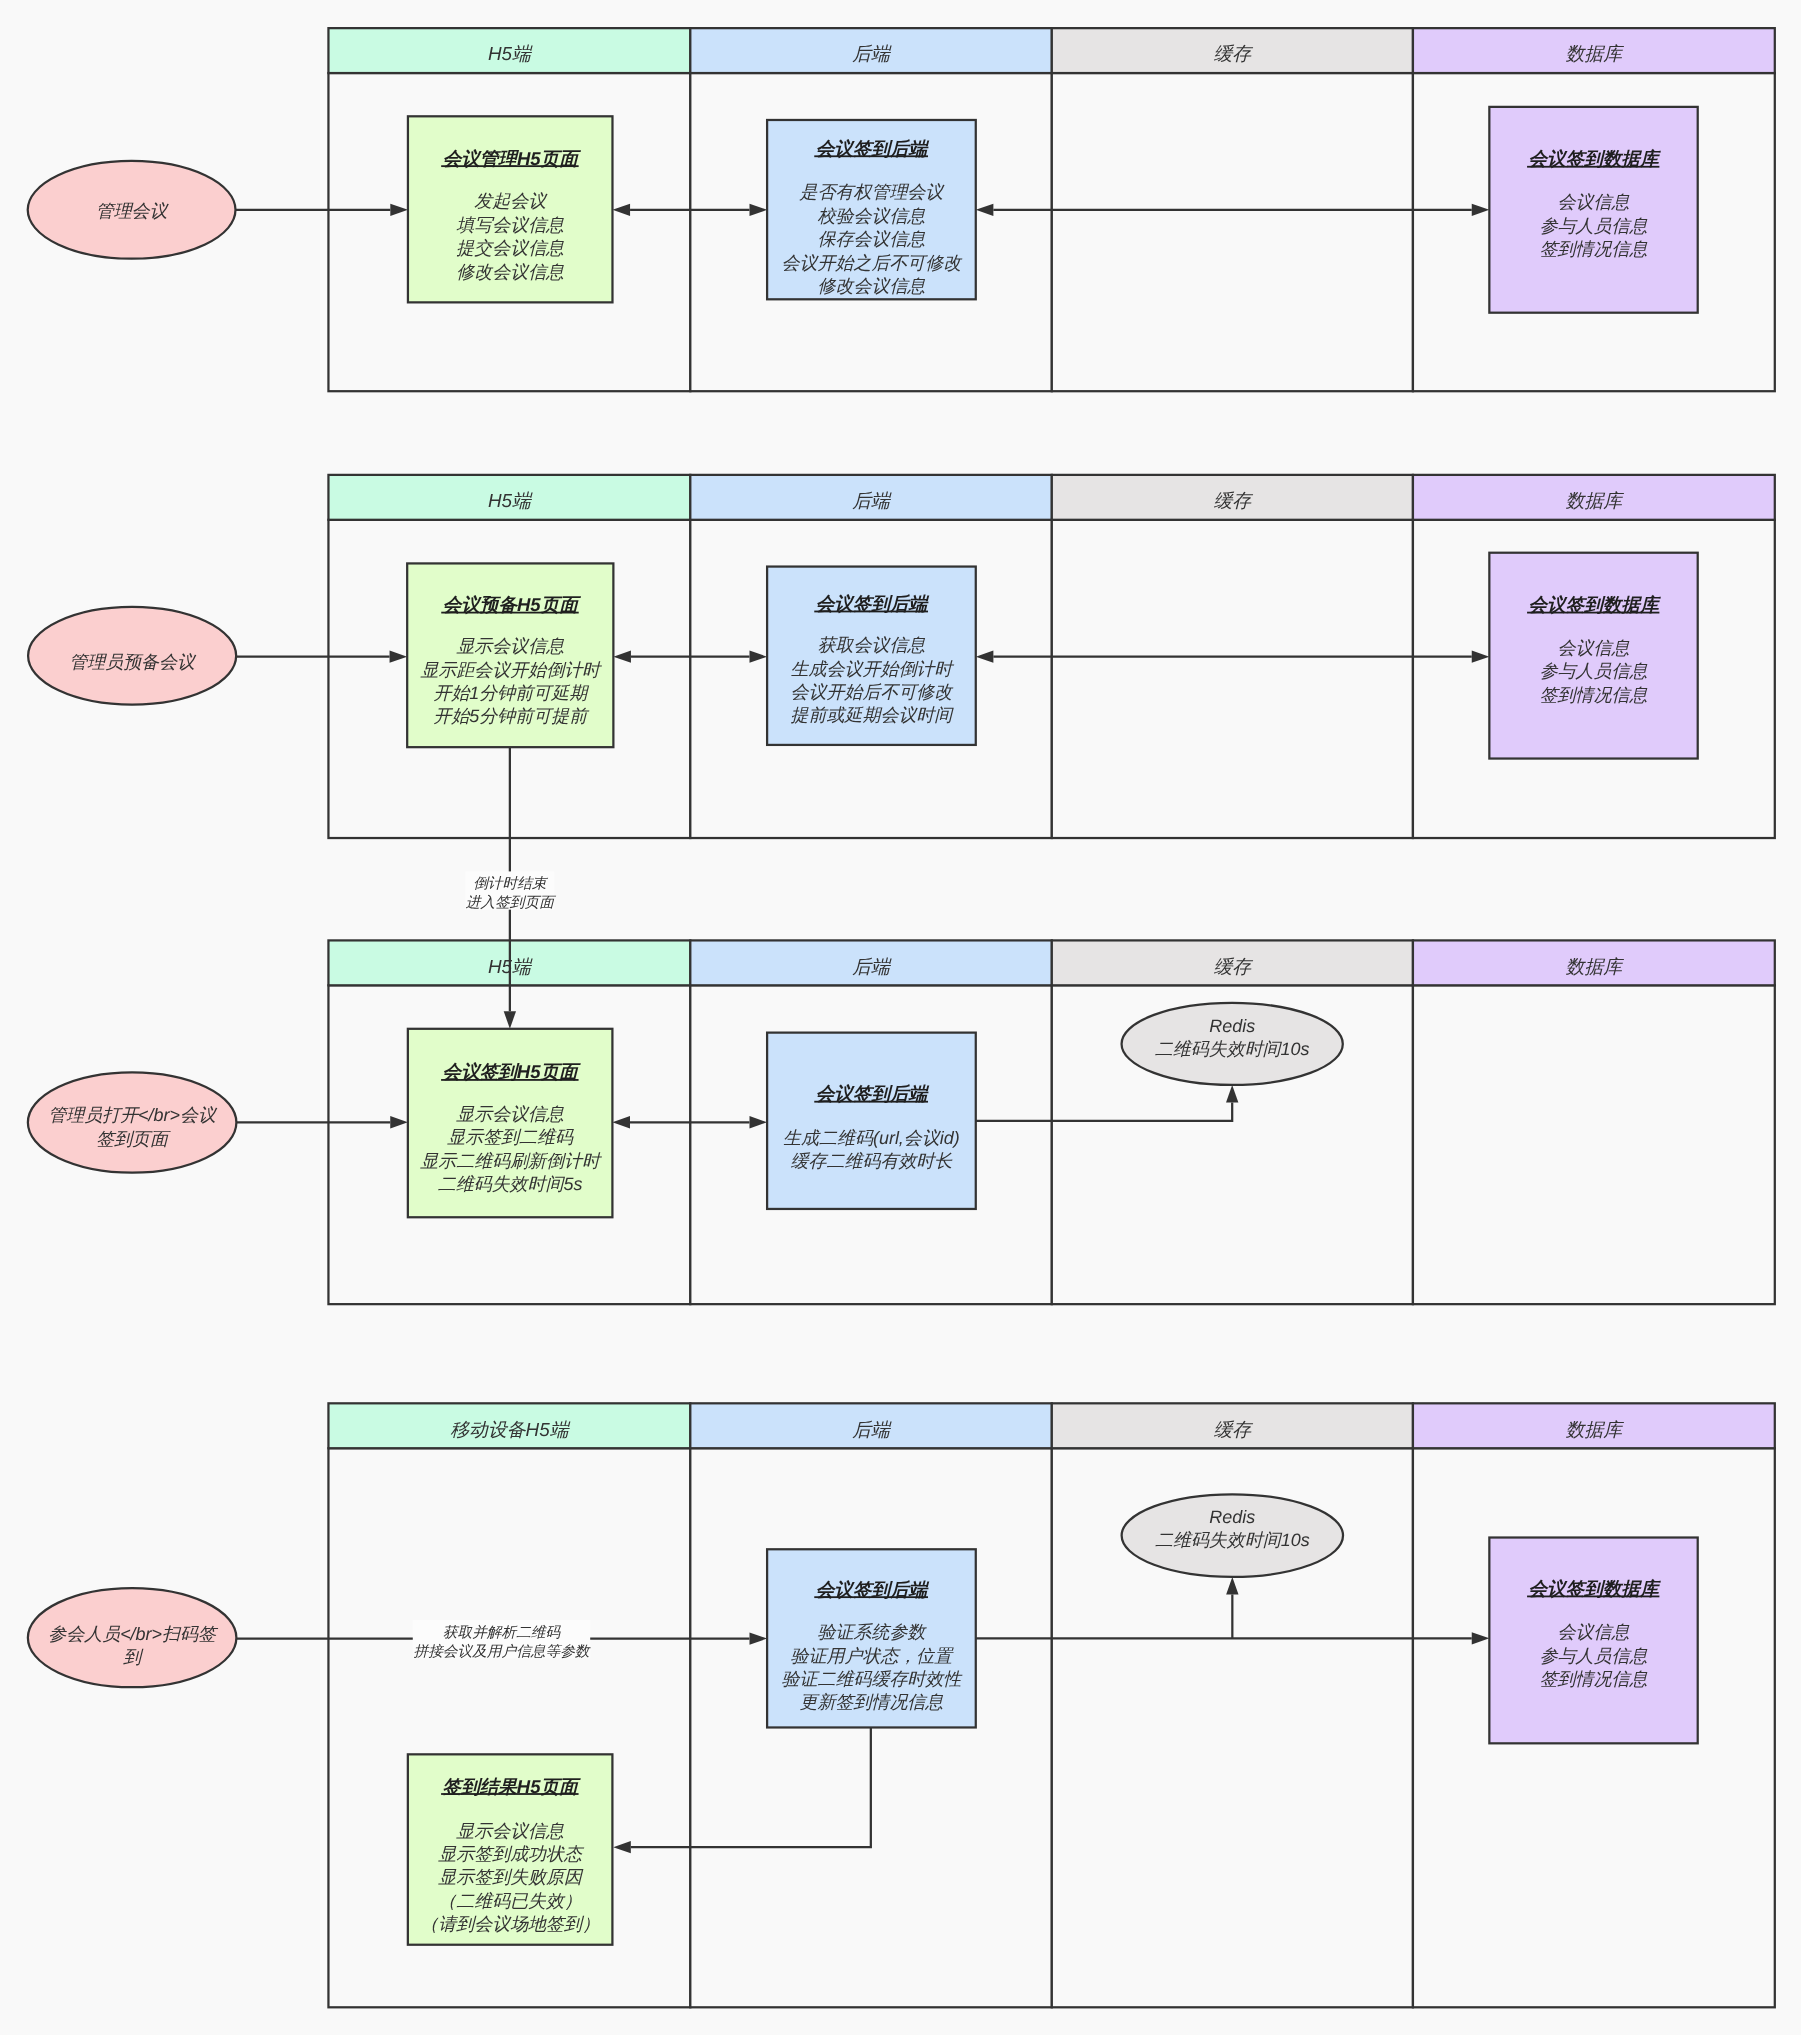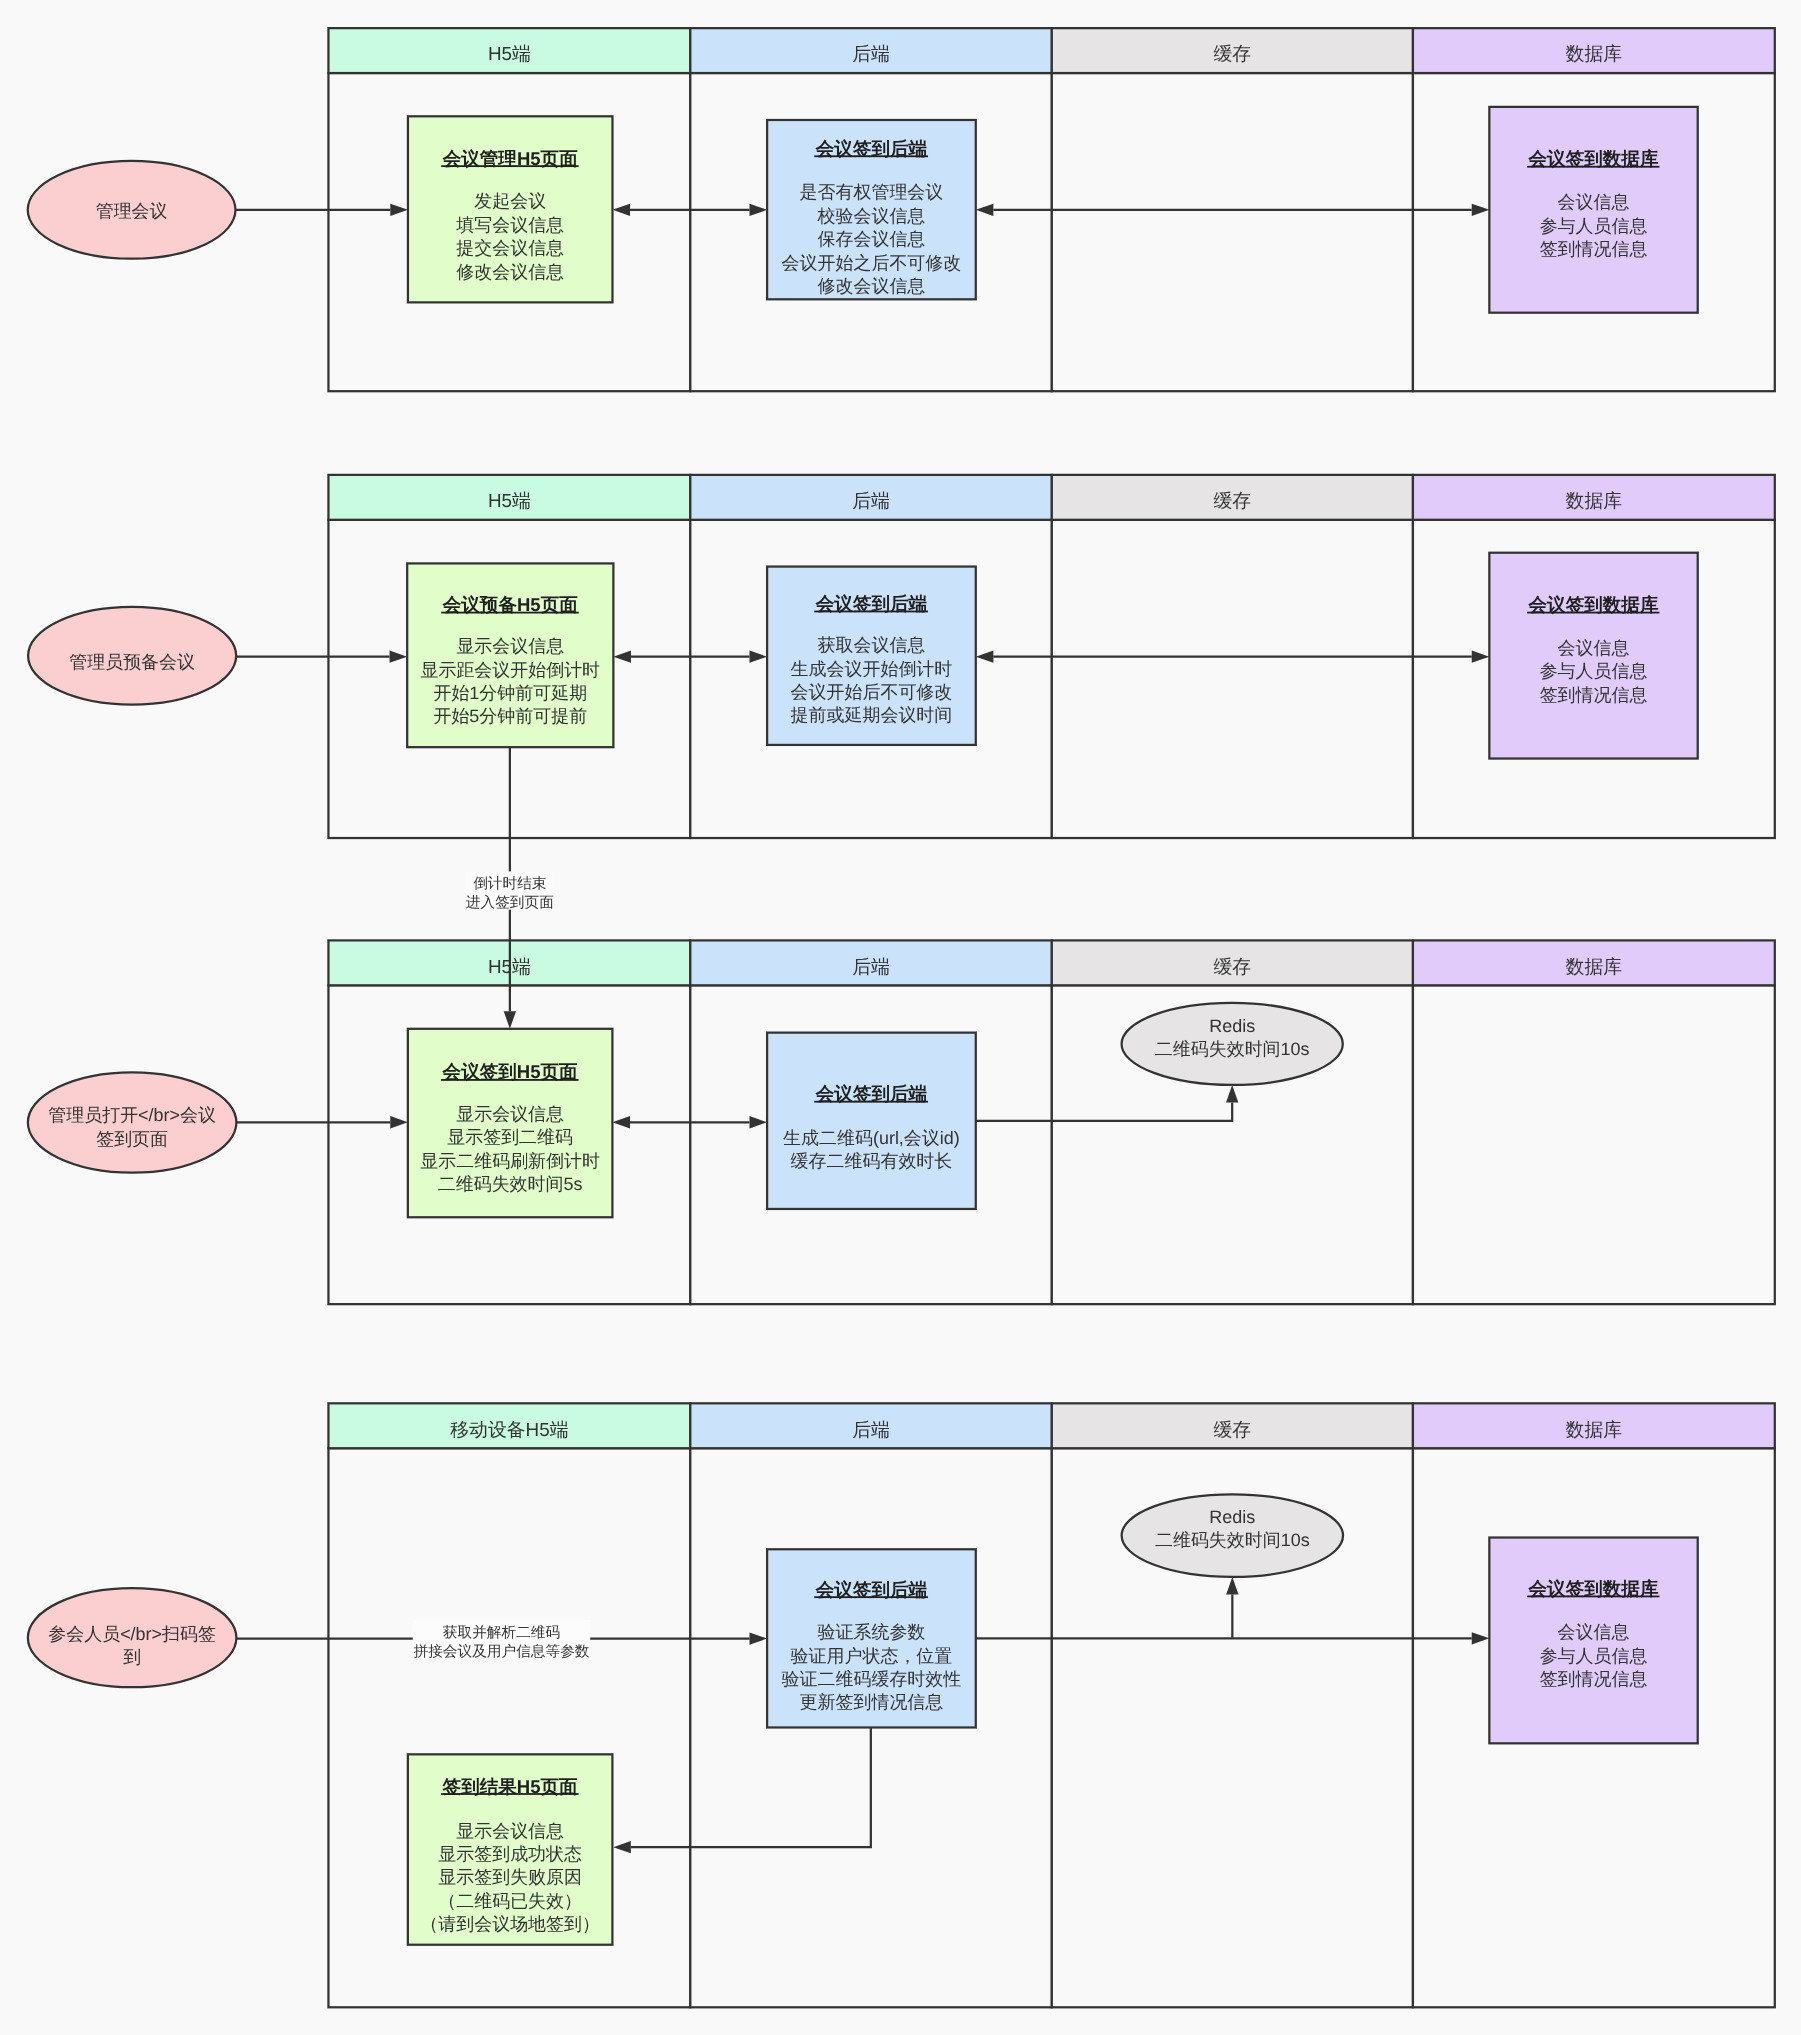--- a/index.html
+++ b/index.html
@@ -1,19 +1,19 @@
 <!DOCTYPE html>
 <html style="font-size:12px"><head>
 <meta charset="utf-8">
 <title>flowchart</title>
 <style>
   html,body{margin:0;padding:0;}
   body{width:1802px;height:2035px;background:#f9f9f9;
        font-family:"Liberation Sans",sans-serif;overflow:hidden;}
-  #stage{position:relative;width:1802px;height:2035px;}
+  #stage{position:relative;width:1802px;height:2035px;font-style:italic;}
   svg#root{display:block;position:absolute;left:0;top:0;
            -webkit-font-smoothing:antialiased;text-rendering:geometricPrecision;
            font-family:"Liberation Sans",sans-serif;}
   .lane-label{font-size:25.2px;fill:#333333;text-anchor:middle;}
   .node-title{font-size:24.8px;font-weight:bold;fill:#1f1f1f;text-anchor:middle;}
   .node-line{font-size:24px;fill:#333333;text-anchor:middle;}
   .edge-label{font-size:19.6px;fill:#333333;text-anchor:middle;}
 </style>
 </head>
 <body>

